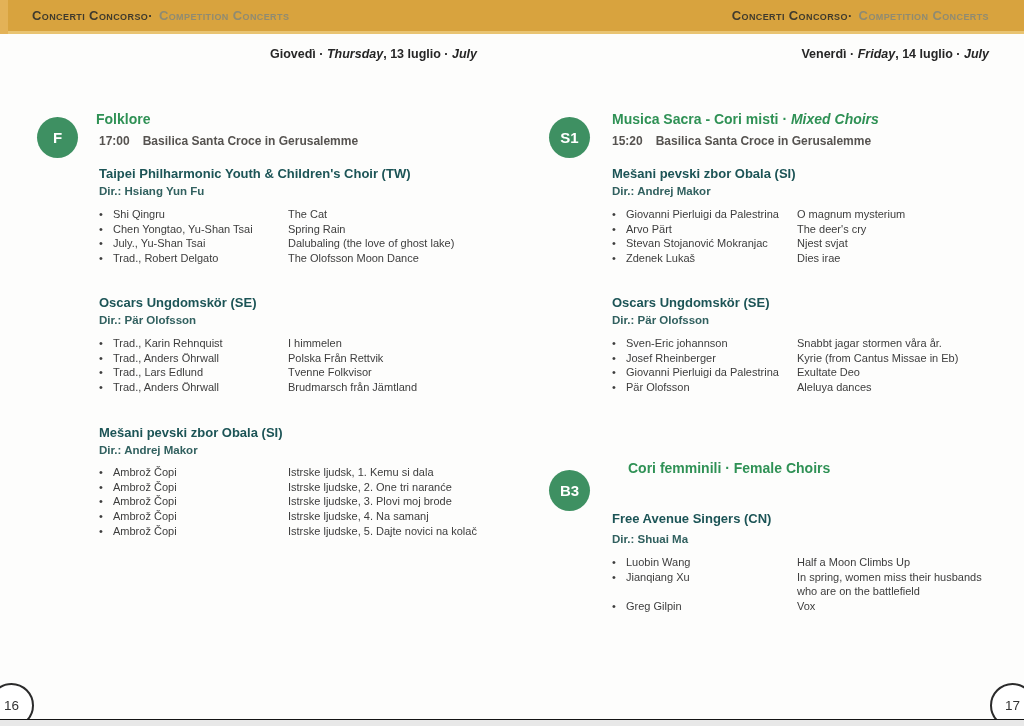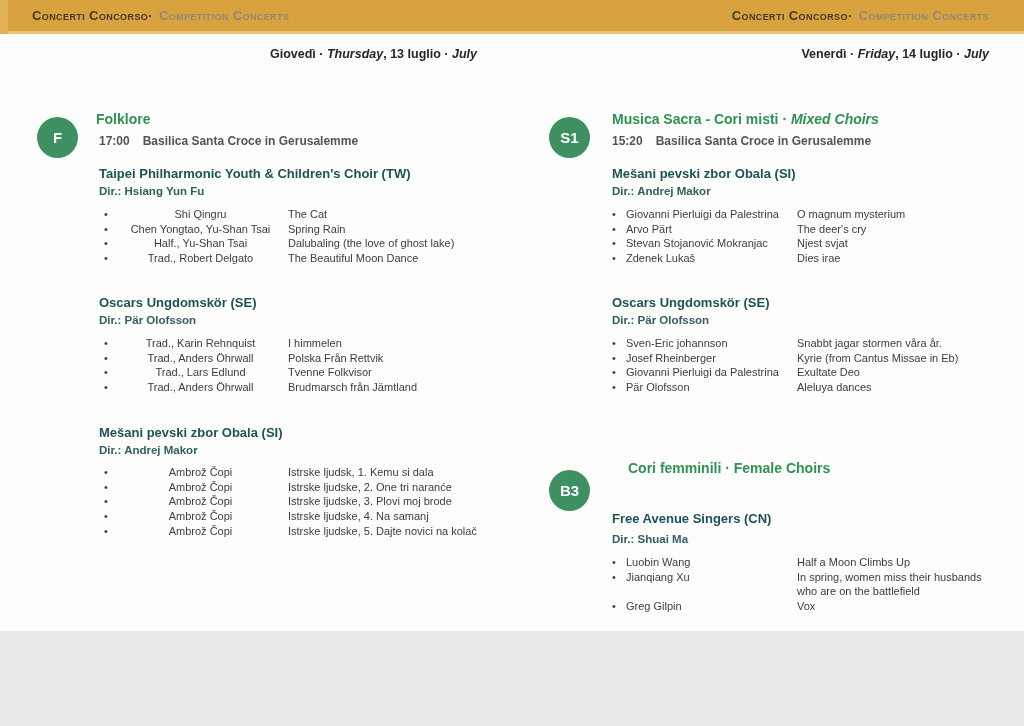--- a/index.html
+++ b/index.html
@@ -1,34 +1,34 @@
 <!DOCTYPE html>
 <html><head>
 <meta charset="utf-8">
 <style>
   * { margin:0; padding:0; box-sizing:border-box; }
   html,body { background:#e8e8e8; }
   body { font-family:"Liberation Sans","DejaVu Sans",sans-serif; }
   .spread{
-    position:relative; width:1024px; height:631px; background:#fdfdfc;
+    position:relative; width:1024px; height:720px; background:#fdfdfc;
     overflow:hidden; margin:0 auto;
   }
   
   .topbar{ position:absolute; left:0; top:0; width:1024px; height:31px; background:#d8a33e; }
   .topbar-edge{ position:absolute; left:0; top:31px; width:1024px; height:3px; background:#e9c472; }
   .topbar-leftstrip{ position:absolute; left:0; top:0; width:8px; height:34px; background:#e3b257; }
   .brand{ position:absolute; top:0; height:31px; line-height:31px;
           font-variant:small-caps; font-weight:bold; font-size:13px; letter-spacing:.4px; white-space:nowrap; }
   .brand-left{ left:32px; }
   .brand-right{ right:35px; }
   .brand .primary{ color:#3f3a2d; }
   .brand .secondary{ color:#8f8b72; margin-left:6px; }
   
   .page{ position:absolute; top:0; width:512px; height:726px; }
-  .page-left{ left:0;text-align:center; } .page-right{ left:512px; }
+  .page-left{ left:0; } .page-right{ left:512px; }
   .date{ position:absolute; top:47px; right:35px; font-size:12.5px; font-weight:bold; color:#262626; white-space:nowrap; }
   .date .it{ font-style:italic; }
   .badge{ position:absolute; width:41px; height:41px; border-radius:50%; background:#3e9062;
           color:#fff; font-weight:bold; font-size:15px; display:flex; align-items:center; justify-content:center; }
   .ev-title{ position:absolute; font-size:14px; font-weight:bold; color:#2f9155; white-space:nowrap; }
   .ev-title .it{ font-style:italic; }
   .ev-time{ position:absolute; font-size:12px; font-weight:bold; color:#565350; white-space:nowrap; }
   .ev-time .t{ margin-right:13px; }
   .choir-name{ position:absolute; font-size:13px; font-weight:bold; color:#1c5456; white-space:nowrap; }
   .choir-dir{ position:absolute; font-size:11.5px; font-weight:bold; color:#31605f; white-space:nowrap; }
@@ -82,27 +82,27 @@
           <span class="composer">Shi Qingru</span>
           <span class="song-title">The Cat</span>
         </div>
       <div class="song-row">
           <span class="bullet">•</span>
           <span class="composer">Chen Yongtao, Yu-Shan Tsai</span>
           <span class="song-title">Spring Rain</span>
         </div>
       <div class="song-row">
           <span class="bullet">•</span>
-          <span class="composer">Half., Yu-Shan Tsai</span>
+          <span class="composer">July., Yu-Shan Tsai</span>
           <span class="song-title">Dalubaling (the love of ghost lake)</span>
         </div>
       <div class="song-row">
           <span class="bullet">•</span>
           <span class="composer">Trad., Robert Delgato</span>
-          <span class="song-title">The Beautiful Moon Dance</span>
+          <span class="song-title">The Olofsson Moon Dance</span>
         </div>
     </div>
 
     <div class="choir-name" style="left:99px; top:295px;">Oscars Ungdomskör (SE)</div>
     <div class="choir-dir" style="left:99px; top:314px;">Dir.: Pär Olofsson</div>
     <div class="songs" style="left:99px; top:336px; width:420px;">
       <div class="song-row">
           <span class="bullet">•</span>
           <span class="composer">Trad., Karin Rehnquist</span>
           <span class="song-title">I himmelen</span>

